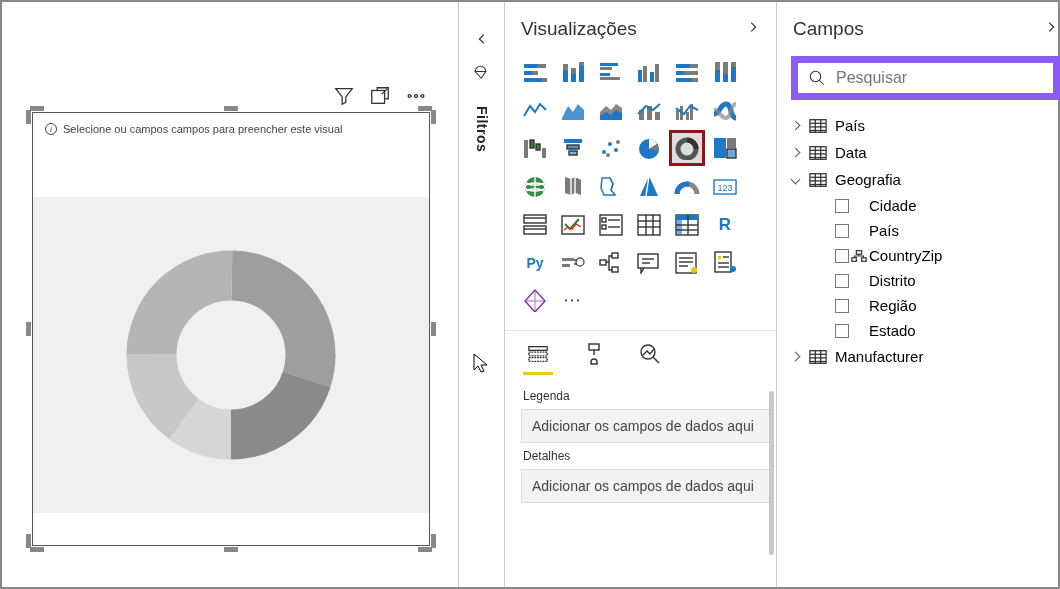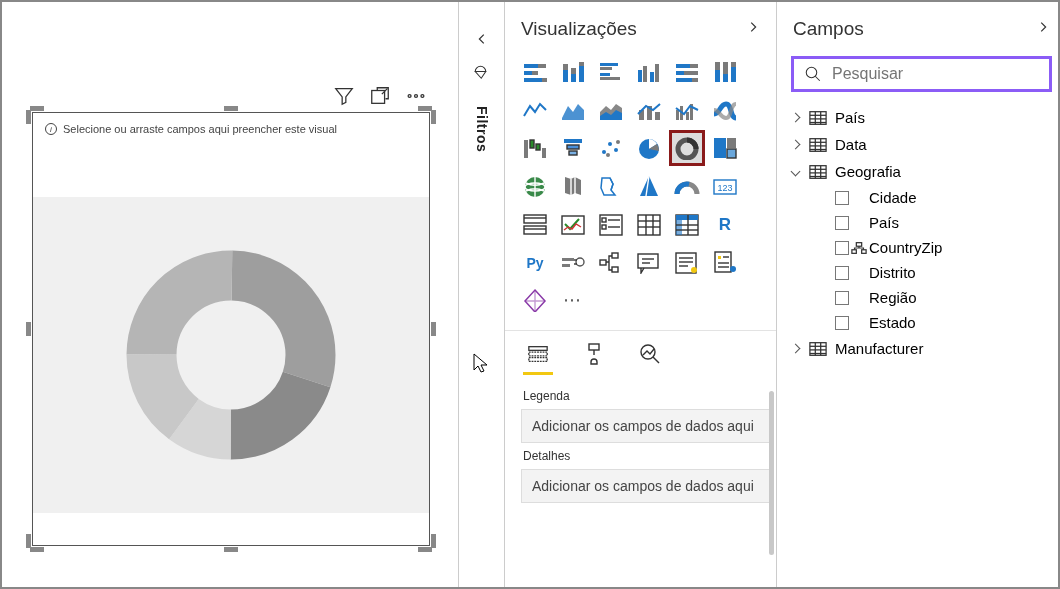--- a/index.html
+++ b/index.html
@@ -66,21 +66,21 @@
   background:#f3f3f3; border:1px solid #ddd; padding:8px 10px;
   font-size:14px; color:#444; white-space:nowrap; overflow:hidden;
   width: 252px;
 }
 .wells-scroll { position:absolute; right:2px; top:2px; bottom:2px; width:5px; background:#c8c8c8; border-radius:3px;}
 
 
 .campos-pane { flex: 1; border-left:1px solid #ccc; display:flex; flex-direction:column;}
 .search-box {
   margin: 6px 14px 10px 14px;
-  border:3px solid #8b5cf6; padding:6px 10px; display:flex; align-items:center; gap:10px;
+  border:7px solid #8b5cf6; padding:6px 10px; display:flex; align-items:center; gap:10px;
 }
 .search-box input { border:none; outline:none; font-size:16px; flex:1; }
 .field-tree { padding: 2px 6px 0 10px; font-size:15px; overflow:hidden; flex:1;}
 .tree-row { display:flex; align-items:center; gap:8px; padding:5px 2px; cursor:pointer;}
 .tree-row .chev { width:12px; display:flex; justify-content:center; color:#555;}
 .tbl-icon { width:18px; height:16px; }
 .tree-children { padding-left: 48px; }
 .child-row { display:flex; align-items:center; gap:2px; padding:4px 0;}
 .cb { width:14px; height:14px; border:1px solid #777; }
 .hier-icon { width:16px; height:14px; }
@@ -116,21 +116,21 @@
         <span class="tb-icon">
           <svg viewBox="0 0 24 24" stroke="none" fill="#555">
               <circle cx="5" cy="12" r="1.6"></circle>
               <circle cx="12" cy="12" r="1.6"></circle>
               <circle cx="19" cy="12" r="1.6"></circle>
             </svg>
         </span>
       </div>
       <div class="info-row">
         <span class="i-circ">i</span>
-        <span>Selecione ou arraste campos aqui preencher este visual</span>
+        <span>Selecione ou campos campos para preencher este visual</span>
       </div>
       <div class="donut-area">
         <svg class="donut-svg" width="210" height="210" viewBox="0 0 42 42" stroke="none">
           <circle cx="21" cy="21" r="15.9" fill="none" stroke="#9e9e9e" stroke-width="10" stroke-dasharray="30 70" stroke-dashoffset="25"></circle>
           <circle cx="21" cy="21" r="15.9" fill="none" stroke="#8a8a8a" stroke-width="10" stroke-dasharray="20 80" stroke-dashoffset="95"></circle>
           <circle cx="21" cy="21" r="15.9" fill="none" stroke="#d6d6d6" stroke-width="10" stroke-dasharray="10 90" stroke-dashoffset="75"></circle>
           <circle cx="21" cy="21" r="15.9" fill="none" stroke="#c8c8c8" stroke-width="10" stroke-dasharray="15 85" stroke-dashoffset="65"></circle>
           <circle cx="21" cy="21" r="15.9" fill="none" stroke="#b5b5b5" stroke-width="10" stroke-dasharray="25 75" stroke-dashoffset="50"></circle>
         </svg>
       </div>

